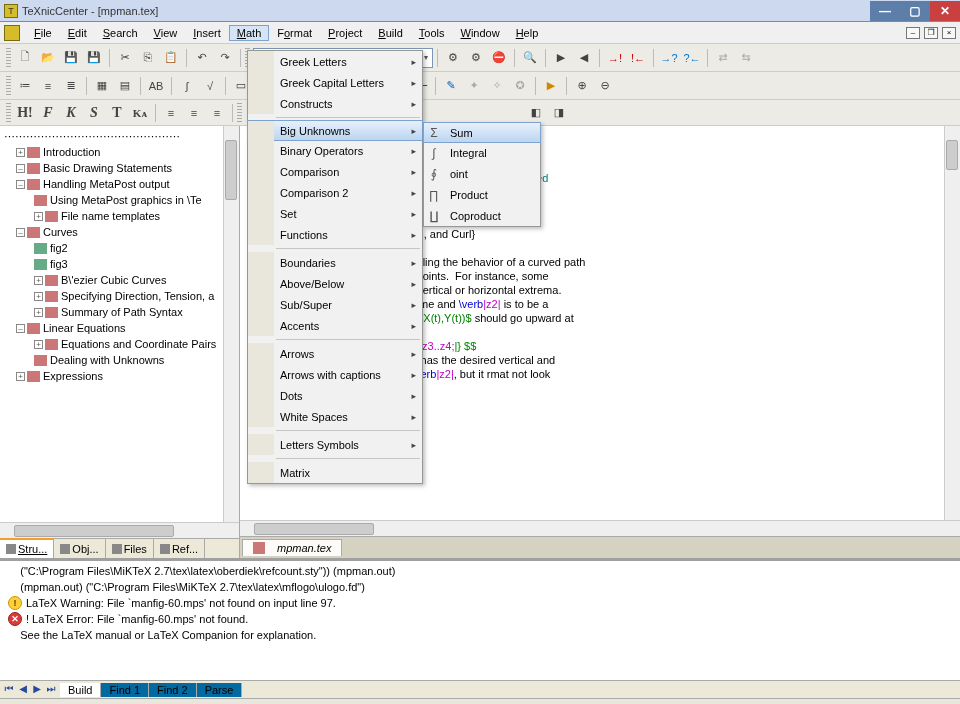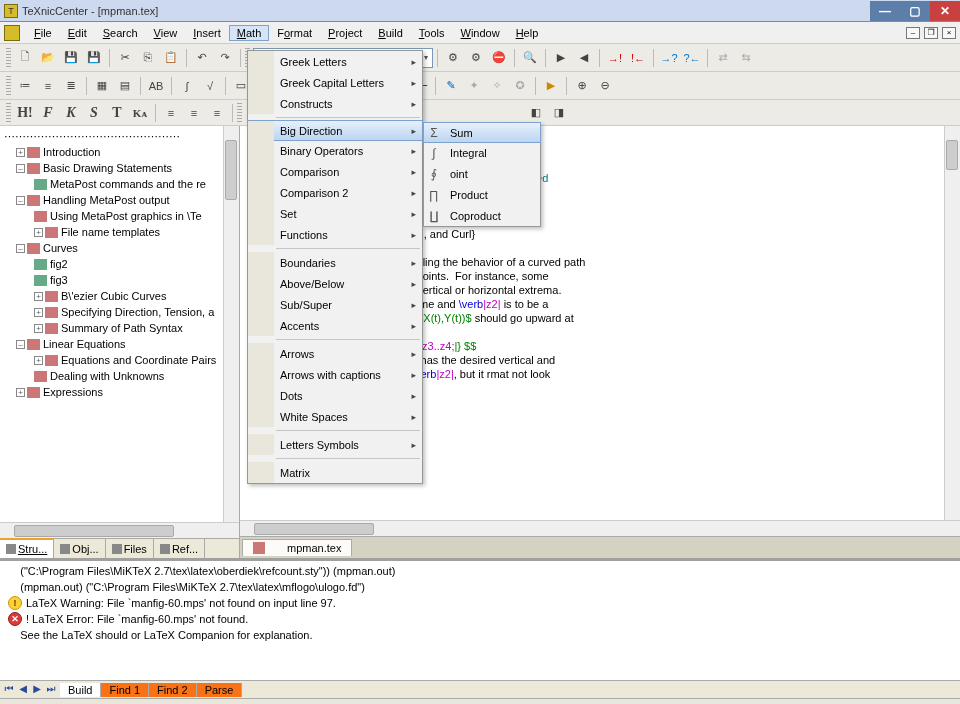--- a/index.html
+++ b/index.html
@@ -51,34 +51,34 @@
 
 .editor-area { flex: 1; display:flex; flex-direction:column; position:relative; }
 .editor { flex:1; padding: 4px 6px; font-family: "Courier New", monospace; font-size: 12px; white-space: pre; overflow:hidden; color:#000; background:#fff; position:relative; }
 .ed-scrolltrack { position:absolute; right:0; top:0; bottom:0; width:16px; background:#efefef; border-left:1px solid #ccc; }
 .ed-scrollthumb { position:absolute; right:2px; top:14px; width:12px; height:30px; background:#cdcdcd; border:1px solid #aaa; border-radius:2px; }
 .editor .kw { color: #0000d0; }
 .editor .tx { color: #008080; }
 .editor .mg { color: #c000c0; }
 .editor .gr { color: #008000; }
 .doc-tabs { height:22px; background:#d6d2c2; border-top:1px solid #aaa; display:flex; align-items:center; padding-left:2px; }
-.doc-tab { background:#fcfbf7; border:1px solid #aaa; border-bottom:none; padding:2px 10px; display:flex; align-items:center; gap:22px; font-size:11px; }
+.doc-tab { background:#fcfbf7; border:1px solid #aaa; border-bottom:none; padding:2px 10px; display:flex; align-items:center; gap:12px; font-size:11px;font-style:italic; }
 .doc-tab .di { width:12px; height:12px; background:#c77; }
 
 
 .output { height: 140px; border-top: 3px solid #a0a0a0; background: #fff; display:flex; flex-direction:column; }
 .out-body { flex:1; padding: 2px 8px; font-family: "Courier New", monospace; font-size: 12px; overflow:hidden; position:relative; }
 .out-line { white-space: pre; display:flex; align-items:center; height:16px; }
 .out-ico { width:14px; height:14px; margin-right:4px; border-radius:7px; display:inline-flex; align-items:center; justify-content:center; font-size:9px; font-weight:bold; }
 .oi-warn { background:#ffcf3a; color:#5b4300; border:1px solid #c79a00; }
 .oi-err  { background:#d93b3b; color:#fff; border:1px solid #9a1e1e; }
 .out-tabs { height:18px; border-top:1px solid #aaa; background:#ece9d8; display:flex; align-items:center; font-size:10px; }
 .out-nav { display:flex; padding:0 2px; }
 .out-nb { width:14px; height:14px; color:#2a4aa0; font-size:10px; text-align:center; }
-.out-tab { padding:1px 8px; border-right:1px solid #aaa; background:#f97316; }
+.out-tab { padding:1px 8px; border-right:1px solid #aaa; background:#0369a1; }
 .out-tab.active { background:#fff; }
 
 
 .statusbar { height: 20px; background: #e9e7dc; border-top:1px solid #aaa; display:flex; align-items:center; font-size:11px; color:#555; }
 .st-cell { padding: 0 10px; }
 .st-spacer { flex:1; }
 .st-dim { color:#aaa; }
 
 
 .dd { position:absolute; background:#f1f1f1; border:1px solid #979797; box-shadow: 2px 2px 4px rgba(0,0,0,.25); z-index:100; }
@@ -231,24 +231,20 @@
           </div>
         <div class="tnode tl1">
             <span class="tsq">+</span>
             <span class="ticon"></span>
             <span>Introduction</span>
           </div>
         <div class="tnode tl1">
             <span class="tsq">–</span>
             <span class="ticon"></span>
             <span>Basic Drawing Statements</span>
-          </div>
-        <div class="tnode tl2">
-            <span class="ticon b"></span>
-            <span>MetaPost commands and the re</span>
           </div>
         <div class="tnode tl1">
             <span class="tsq">–</span>
             <span class="ticon"></span>
             <span>Handling MetaPost output</span>
           </div>
         <div class="tnode tl2">
             <span class="ticon"></span>
             <span>Using MetaPost graphics in \Te</span>
           </div>
@@ -364,21 +360,21 @@
     </div>
   </div>
 </div>
 
 <div class="output">
   <div class="out-body">
     <div class="out-line"><span>    ("C:\Program Files\MiKTeX 2.7\tex\latex\oberdiek\refcount.sty")) (mpman.out)</span></div>
     <div class="out-line"><span>    (mpman.out) ("C:\Program Files\MiKTeX 2.7\tex\latex\mflogo\ulogo.fd")</span></div>
     <div class="out-line"><span class="out-ico oi-warn">!</span><span>LaTeX Warning: File `manfig-60.mps' not found on input line 97.</span></div>
     <div class="out-line"><span class="out-ico oi-err">✕</span><span>! LaTeX Error: File `manfig-60.mps' not found.</span></div>
-    <div class="out-line"><span>    See the LaTeX should or LaTeX Companion for explanation.</span></div>
+    <div class="out-line"><span>    See the LaTeX manual or LaTeX Companion for explanation.</span></div>
   </div>
   <div class="out-tabs">
     <div class="out-nav">
       <div class="out-nb">⏮</div>
       <div class="out-nb">◀</div>
       <div class="out-nb">▶</div>
       <div class="out-nb">⏭</div>
     </div>
     <div class="out-tab active">Build</div>
     <div class="out-tab">Find 1</div>
@@ -410,21 +406,21 @@
       <div class="arr">▸</div>
     </div>
     <div class="row">
       <div class="gut"></div>
       <div class="lbl">Constructs</div>
       <div class="arr">▸</div>
     </div>
     <div class="sep"></div>
     <div class="row hl">
       <div class="gut"></div>
-      <div class="lbl">Big Direction</div>
+      <div class="lbl">Big Unknowns</div>
       <div class="arr">▸</div>
     </div>
     <div class="row">
       <div class="gut"></div>
       <div class="lbl">Binary Operators</div>
       <div class="arr">▸</div>
     </div>
     <div class="row">
       <div class="gut"></div>
       <div class="lbl">Comparison</div>

